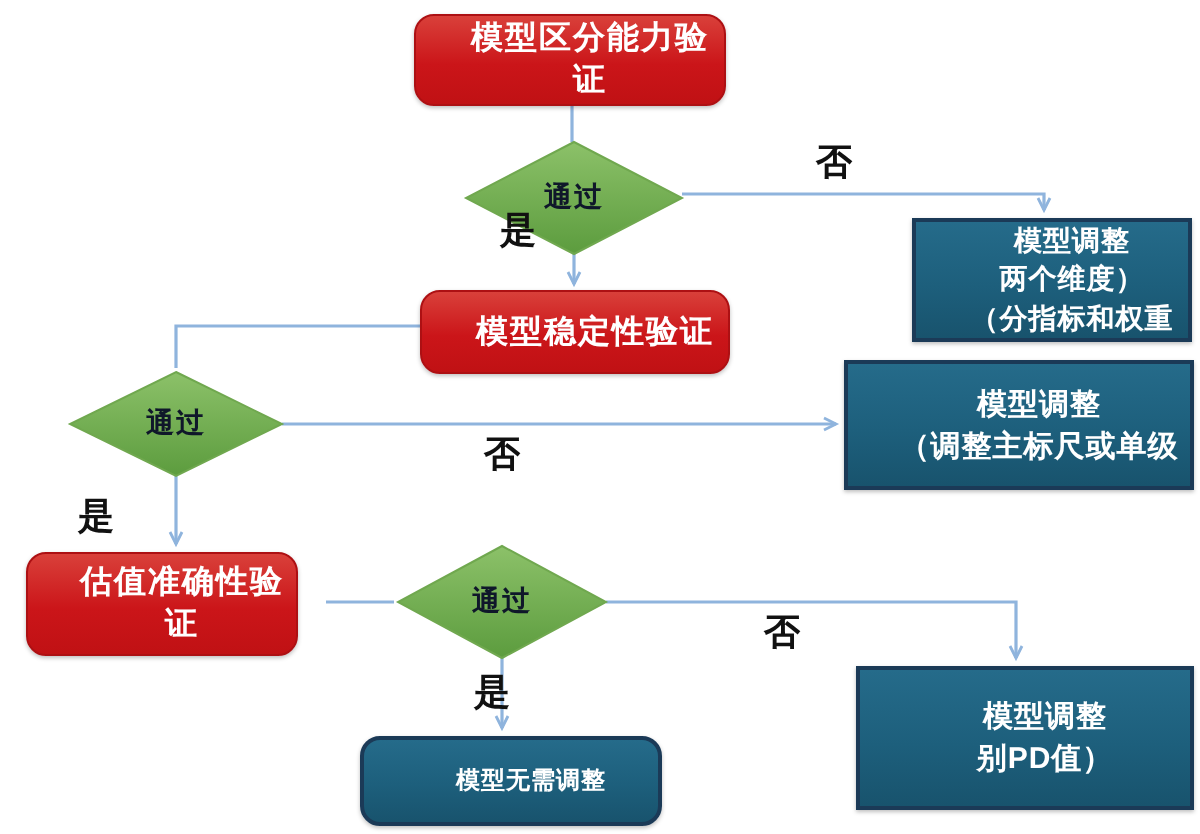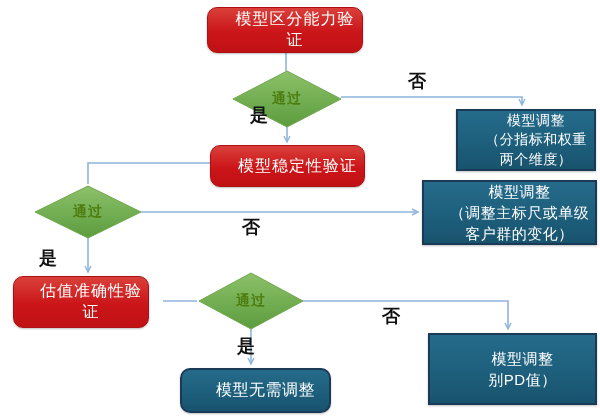--- a/index.html
+++ b/index.html
@@ -3,38 +3,38 @@
 <meta charset="utf-8">
 <style>
   html,body{margin:0;padding:0;background:#ffffff;}
   #canvas{
     position:relative;width:600px;height:417px;background:#ffffff;overflow:hidden;
     font-family:"Liberation Sans",sans-serif;
   }
   #wires{position:absolute;left:0;top:0;width:600px;height:417px;}
   .node{
     position:absolute;display:flex;align-items:center;justify-content:center;
-    text-align:center;color:#ffffff;font-weight:normal;box-sizing:border-box;padding-left:20px;
+    text-align:center;color:#ffffff;font-weight:bold;box-sizing:border-box;padding-left:20px;
   }
   .process{
     background:linear-gradient(180deg,#d9403a 0%,#cb1519 55%,#c01114 100%);
     border:1px solid #ad1013;border-radius:10px;
     font-size:16px;letter-spacing:1px;
     box-shadow:0 1px 2px rgba(0,0,0,0.25);
   }
   .adjust{
     background:linear-gradient(180deg,#256b8a 0%,#1d5f7c 55%,#18536d 100%);
     border:2px solid #1b3a57;
     font-size:14px;line-height:1.4;letter-spacing:0.5px;
     box-shadow:0 1px 2px rgba(0,0,0,0.25);
   }
-  .adjust.rounded{border-radius:10px;font-size:16px;}
+  .adjust.rounded{border-radius:10px;font-size:12px;}
   .diamond-label{
     position:absolute;display:flex;align-items:center;justify-content:center;
-    color:#4d7c0f;font-weight:bold;font-size:14px;letter-spacing:1px;
+    color:#0f172a;font-weight:bold;font-size:14px;letter-spacing:1px;
   }
   .edge-label{
     position:absolute;color:#111111;font-size:18px;font-weight:600;line-height:1;
   }
 </style>
 </head>
 <body>
 
 <div id="canvas">
 
@@ -66,32 +66,31 @@
       <polygon points="88,186 141,212 88,238 35,212"></polygon>
       <polygon points="251,273 303,301 251,329 199,301"></polygon>
     </g>
   </svg>
 
   <div class="node process" style="left:207px;top:7px;width:156px;height:46px">模型区分能力验证</div>
 
   <div class="node adjust" style="left:456px;top:109px;width:140px;height:62px">
     <div>
       <div>模型调整</div>
+      <div>两个维度）</div>
       <div>（分指标和权重</div>
-      <div>两个维度）</div>
     </div>
   </div>
 
   <div class="node process" style="left:210px;top:145px;width:155px;height:42px">模型稳定性验证</div>
 
   <div class="node adjust" style="left:422px;top:180px;width:175px;height:65px;font-size:15px">
     <div>
       <div>模型调整</div>
       <div>（调整主标尺或单级</div>
-      <div>客户群的变化）</div>
     </div>
   </div>
 
   <div class="node process" style="left:13px;top:276px;width:136px;height:52px">估值准确性验证</div>
 
   <div class="node adjust" style="left:428px;top:333px;width:169px;height:72px;font-size:15px">
     <div>
       <div>模型调整</div>
       <div>别PD值）</div>
     </div>

